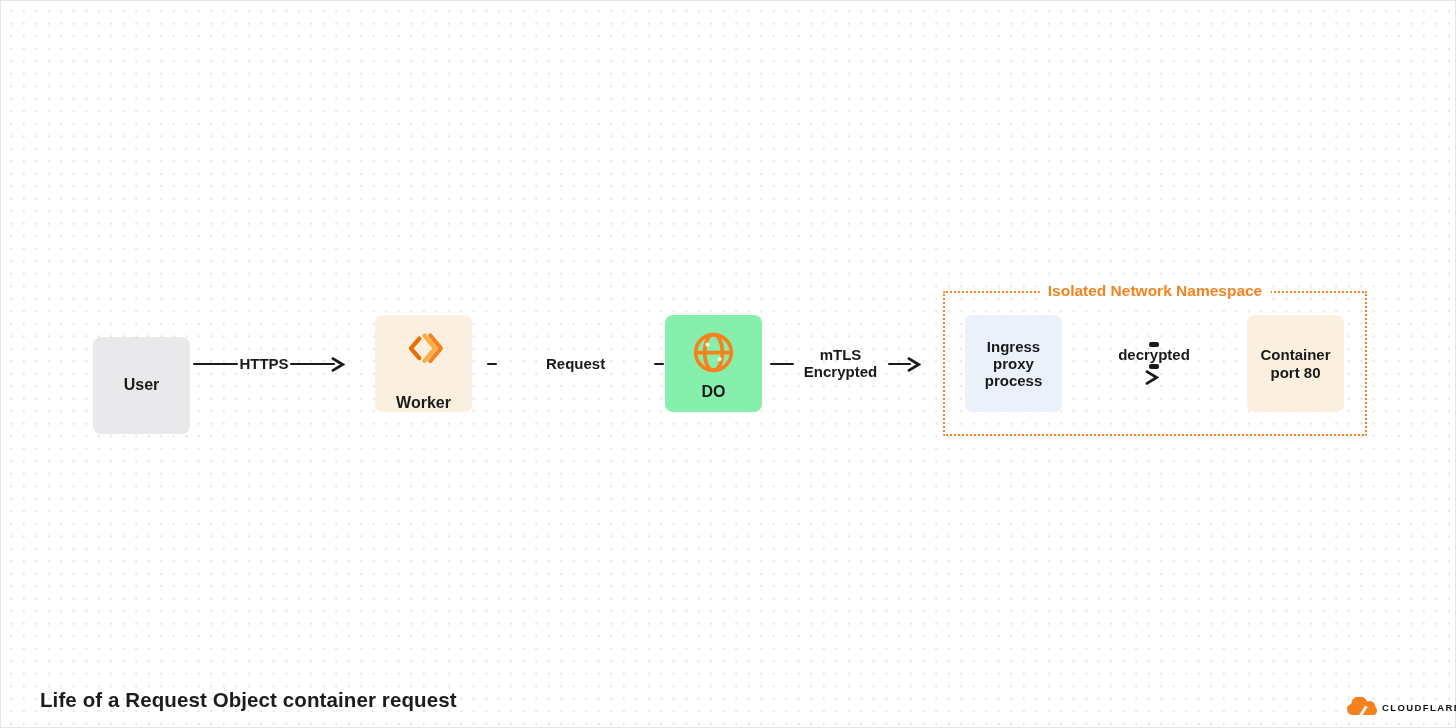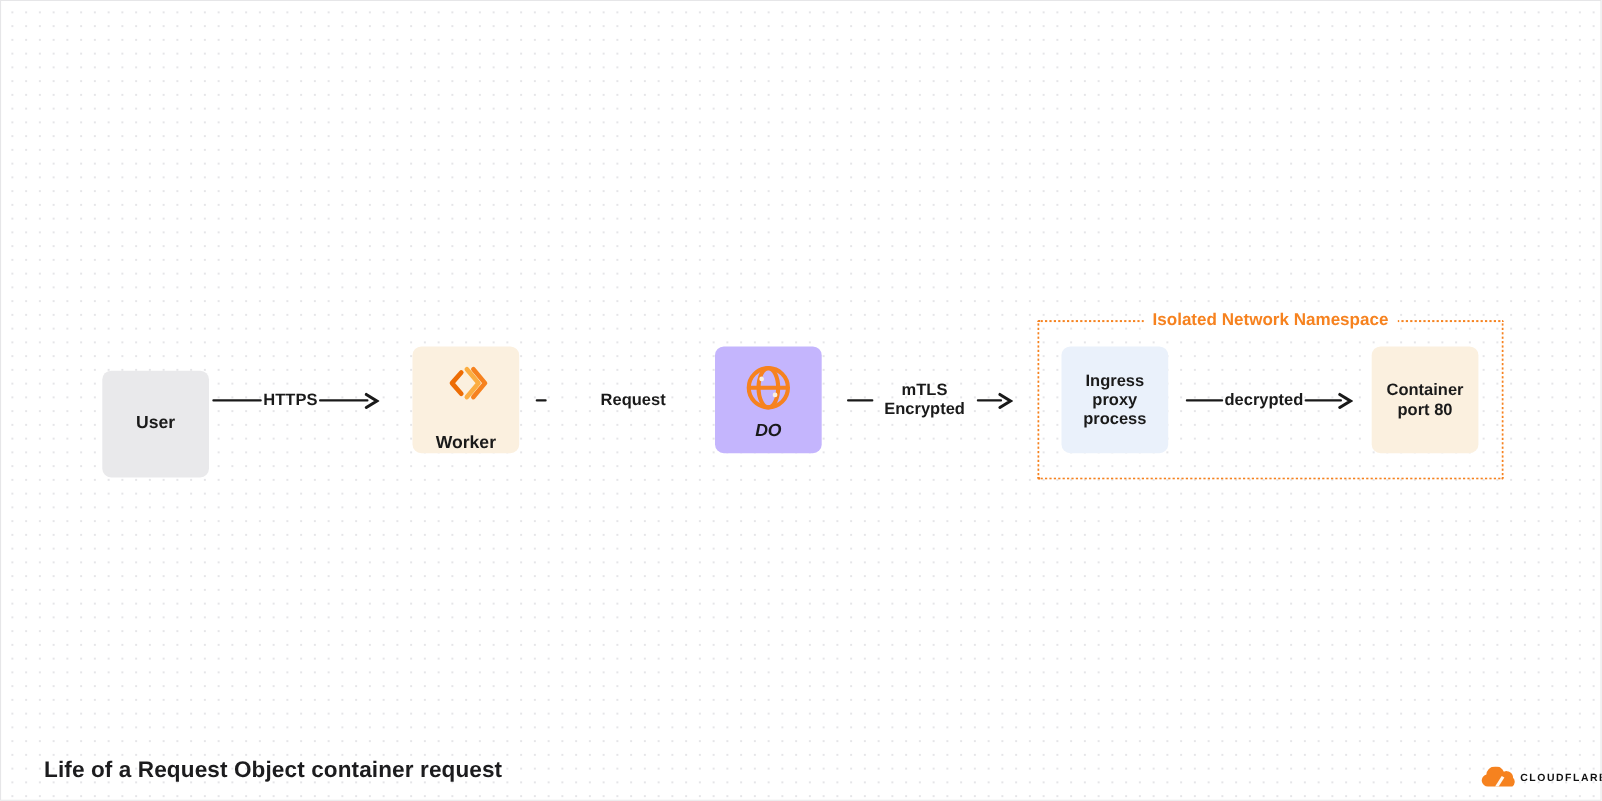--- a/index.html
+++ b/index.html
@@ -15,21 +15,21 @@
   }
   .node{
     position:absolute;top:315px;width:97px;height:97px;border-radius:8px;
     display:flex;flex-direction:column;align-items:center;justify-content:center;
     font-weight:700;text-align:center;color:#1a1a1a;
   }
   .node .nlabel{font-size:16px;line-height:1.15;}
   .node .nlabel.small{font-size:15px;}
   .node-user{left:93px;background:#e9e9eb;margin-top:22px;}
   .node-worker{left:375px;background:#fbf0df;}
-  .node-do{left:650px;background:#c4b5fd;font-style:italic;}
+  .node-do{left:665px;background:#86efac;}
   .node-ingress{left:965px;background:#eaf1fb;}
   .node-container{left:1247px;background:#fbf0df;}
   .node-worker{justify-content:flex-start;padding-top:13px;box-sizing:border-box;gap:25px;}
   .node-do{justify-content:flex-start;padding-top:15px;box-sizing:border-box;gap:8px;}
   .edge{
     position:absolute;top:342px;height:44px;display:flex;align-items:center;
   }
   .edge .line{flex:1;height:2.6px;background:#1a1a1a;border-radius:2px;min-width:10px;}
   .edge .elabel{
     flex:none;font-weight:700;font-size:15px;line-height:1.12;color:#1a1a1a;
@@ -112,21 +112,21 @@
   <span class="line"></span>
   <svg class="head" width="15" height="17" viewBox="0 0 15 17">
     <path d="M3 2.6 L12.6 8.5 L3 14.4" fill="none" stroke="#1a1a1a" stroke-width="2.8" stroke-linecap="round" stroke-linejoin="miter"></path>
   </svg>
 </div>
 
 <div class="node node-ingress">
   <span class="nlabel small">Ingress proxy process</span>
 </div>
 
-<div class="edge" style="left:1078px;width:152px;">
+<div class="edge" style="left:1078px;width:152px;flex-direction:column;">
   <span class="line"></span>
   <span class="elabel">decrypted</span>
   <span class="line"></span>
   <svg class="head" width="15" height="17" viewBox="0 0 15 17">
     <path d="M3 2.6 L12.6 8.5 L3 14.4" fill="none" stroke="#1a1a1a" stroke-width="2.8" stroke-linecap="round" stroke-linejoin="miter"></path>
   </svg>
 </div>
 
 <div class="node node-container">
   <span class="nlabel small">Container port 80</span>

